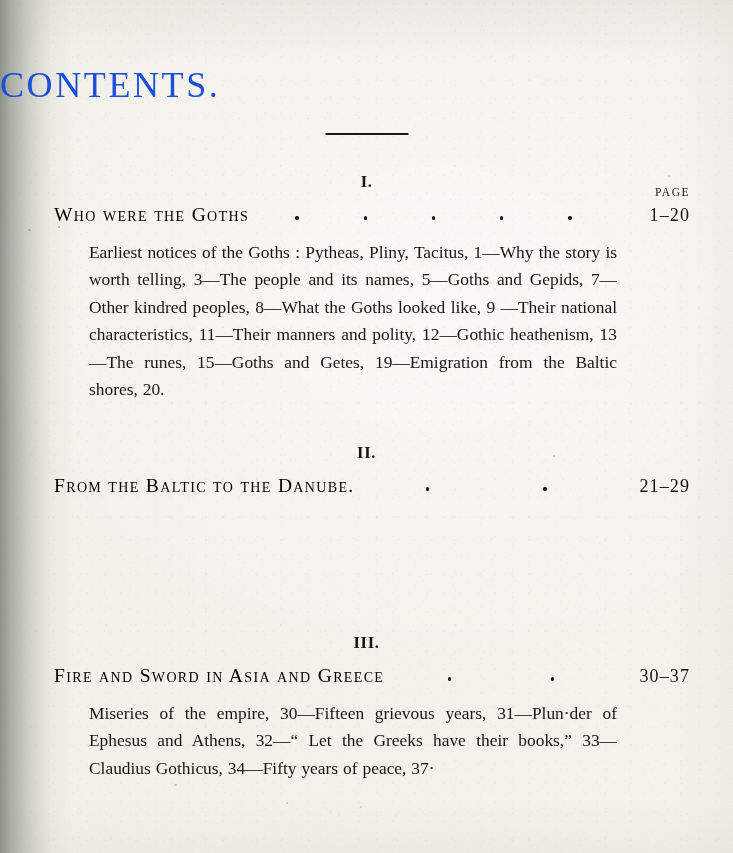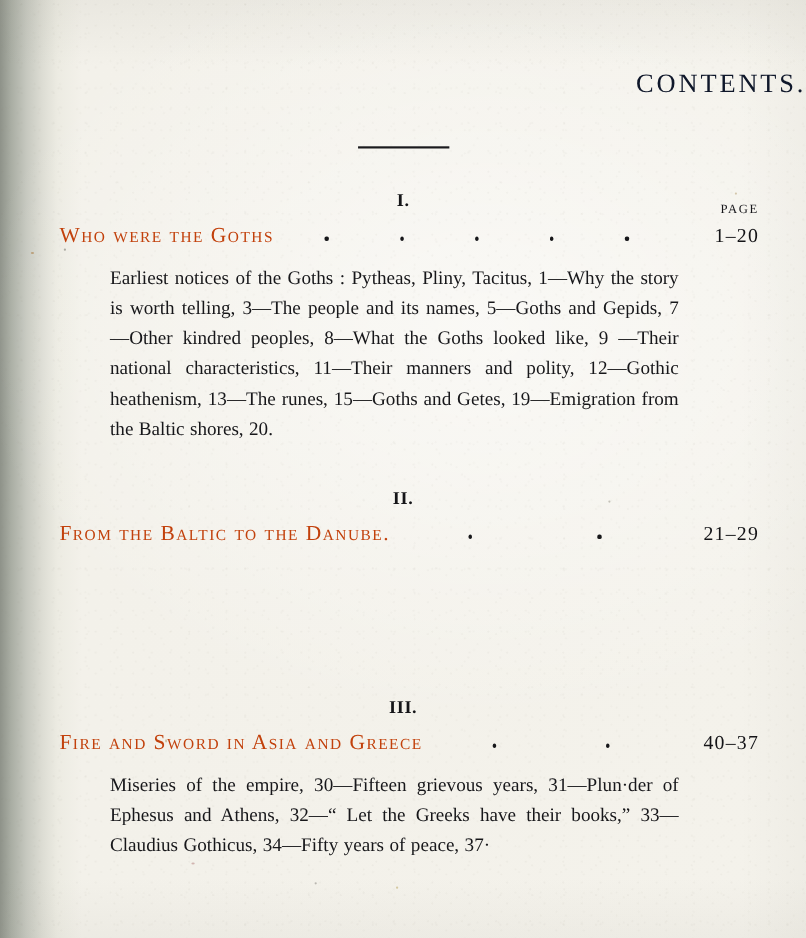--- a/index.html
+++ b/index.html
@@ -66,25 +66,25 @@
     left: 0; top: 0;
     width: 733px;
     height: 853px;
   }
 
   .doc-title {
     position: absolute;
     top: 64px;
     left: 0;
     width: 733px;
-    text-align: right;
-    font-size: 24px;
+    text-align: left;
+    font-size: 36px;
     letter-spacing: 2.6px;
     font-weight: 400;
-    color: #0f172a;
+    color: #1d4ed8;
   }
   .title-rule {
     position: absolute;
     top: 133px;
     left: 50%;
     transform: translateX(-50%);
     width: 83px;
     height: 2.4px;
     background: #1a1a1d;
   }
@@ -109,21 +109,21 @@
     display: flex;
     align-items: baseline;
     padding-left: 54px;
     padding-right: 43px;
   }
   .entry-title {
     font-size: 19.5px;
     font-variant: small-caps;
     letter-spacing: 1.35px;
     white-space: nowrap;
-    color: #c2410c;
+    color: #000000;
   }
   .leaders {
     flex: 1 1 auto;
     display: flex;
     align-items: baseline;
     justify-content: space-around;
     padding: 0 14px;
     min-width: 40px;
   }
   .leader-dot {
@@ -154,21 +154,21 @@
   }
   .pagenum {
     font-size: 18px;
     letter-spacing: 1.1px;
     color: #141417;
     white-space: nowrap;
     text-align: center;
   }
 
   .summary {
-    margin: 13px 0 0 12px;
+    margin: 13px 0 0 1px;
     padding-left: 88px;
     padding-right: 116px;
     font-size: 17.4px;
     line-height: 27.4px;
     text-align: justify;
     text-align-last: left;
     color: #17171a;
     word-spacing: 0.6px;
   }
 
@@ -233,19 +233,19 @@
 
   <div class="chapter" id="chapter-2">
     <div class="numeral">III.</div>
     <div class="entry-line">
       <span class="entry-title">Fire and Sword in Asia and Greece</span>
       <span class="leaders">
         <span class="leader-dot"></span>
         <span class="leader-dot"></span>
       </span>
       <span class="pagenum-wrap">
-        <span class="pagenum">40–37</span>
+        <span class="pagenum">30–37</span>
       </span>
     </div>
     <p class="summary">Miseries of the empire, 30—Fifteen grievous years, 31—Plun·der of Ephesus and Athens, 32—“ Let the Greeks have their books,” 33—Claudius Gothicus, 34—Fifty years of peace, 37·</p>
   </div>
 
 </div>
 
 </body></html>

